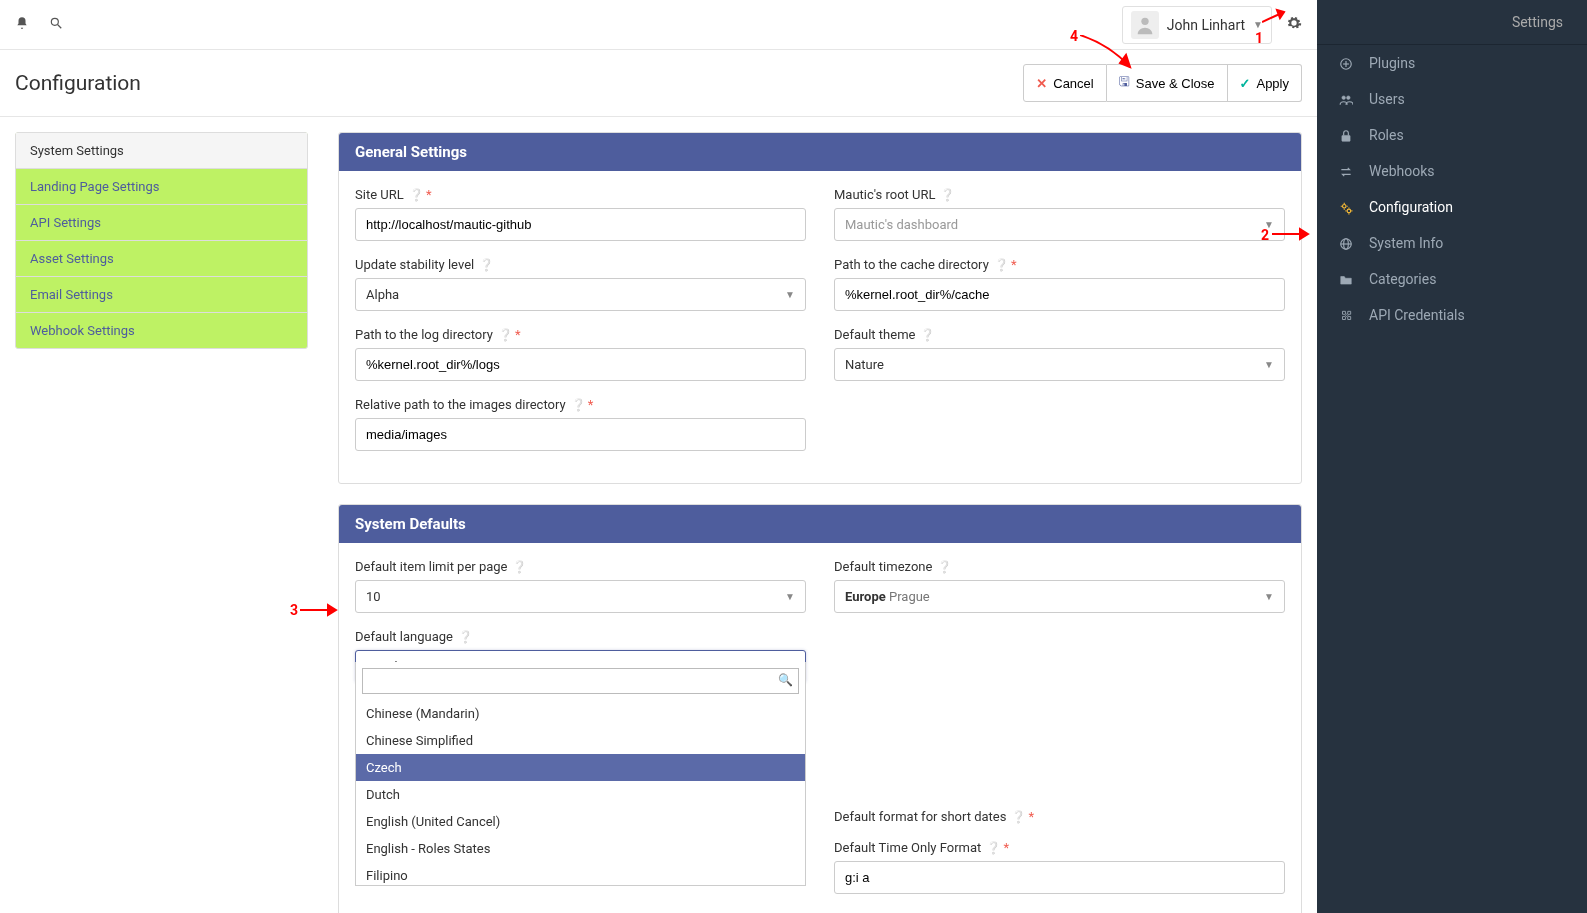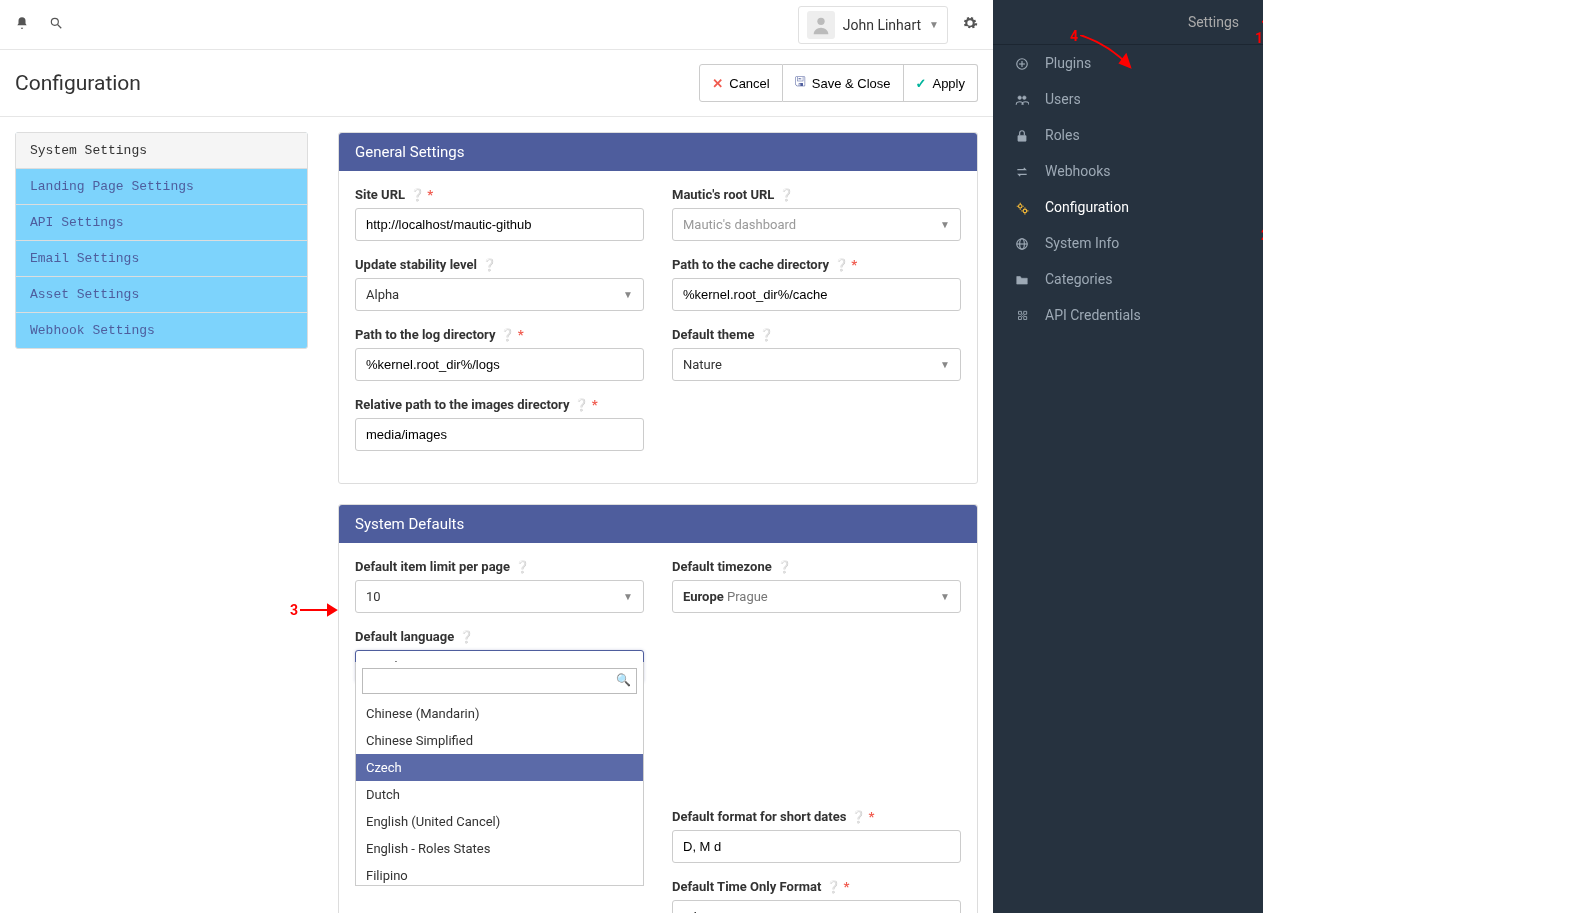--- a/index.html
+++ b/index.html
@@ -1,17 +1,17 @@
 <!DOCTYPE html>
 <html><head>
 <meta charset="utf-8">
 <style>
 * { box-sizing: border-box; margin: 0; padding: 0; }
 body { font-family: -apple-system, BlinkMacSystemFont, "Segoe UI", Roboto, "Helvetica Neue", Arial, sans-serif; font-size: 14px; color: #333; background: #fff; }
-.app { display: flex; height: 913px; width: 1263px; overflow: hidden; }
+.app { display: flex; height: 913px; width: 1587px; overflow: hidden; }
 .main-area { flex: 1; display: flex; flex-direction: column; }
 .right-sidebar { width: 270px; background: #26323f; color: #9da9b5; }
 
 .topbar { height: 50px; border-bottom: 1px solid #e6e6e6; display: flex; align-items: center; padding: 0 15px; }
 .topbar .left-icons { display: flex; gap: 20px; }
 .topbar .icon-btn { color: #555; cursor: pointer; }
 .topbar .spacer { flex: 1; }
 .topbar .user { display: flex; align-items: center; gap: 8px; padding: 4px 8px; border: 1px solid #e0e0e0; border-radius: 3px; }
 .avatar { width: 28px; height: 28px; background: #eee; border-radius: 3px; display: flex; align-items: center; justify-content: center; }
 .avatar svg { width: 22px; height: 22px; fill: #bbb; }
@@ -23,33 +23,33 @@
 .btn { border: 1px solid #ccc; background: #fff; padding: 7px 12px; font-size: 13px; cursor: pointer; display: inline-flex; align-items: center; gap: 6px; }
 .btn-group .btn:first-child { border-radius: 3px 0 0 3px; }
 .btn-group .btn:last-child { border-radius: 0 3px 3px 0; }
 .btn-group .btn + .btn { border-left: none; }
 .btn .x { color: #f05b4f; font-weight: bold; }
 .btn .check { color: #00b49c; font-weight: bold; }
 .btn .save { color: #4e5d9d; }
 
 .content { flex: 1; display: flex; padding: 15px; gap: 30px; overflow: auto; }
 .nav-col { width: 293px; }
-.nav-list { border: 1px solid #ddd; border-radius: 3px; background: #7dd3fc; font-family: Liberation Mono, monospace; }
+.nav-list { border: 1px solid #ddd; border-radius: 3px; background: #bef264; }
 .nav-item { padding: 10px 14px; border-bottom: 1px solid #ddd; color: #4e5d9d; cursor: pointer; font-size: 13px; }
 .nav-item:last-child { border-bottom: none; }
 .nav-item.active { background: #f5f5f5; color: #333; }
 
 .form-col { flex: 1; }
 .panel { border: 1px solid #ddd; border-radius: 3px; margin-bottom: 20px; background: #fff; }
-.panel-header { background: #4e5d9d; color: #fff; padding: 10px 16px; font-size: 15px; font-weight: 400; border-radius: 3px 3px 0 0; }
+.panel-header { background: #4e5d9d; color: #fff; padding: 10px 16px; font-size: 15px; font-weight: 700; border-radius: 3px 3px 0 0; }
 .panel-body { padding: 16px; }
 .row { display: flex; gap: 28px; }
 .col { flex: 1; }
 .field { margin-bottom: 16px; }
-.field label { display: block; font-size: 13px; font-weight: 700; color: #333; margin-bottom: 6px; }
+.field label { display: block; font-size: 13px; font-weight: 400; color: #333; margin-bottom: 6px; }
 .help-icon { color: #888; font-size: 12px; margin-left: 2px; }
 .req { color: #f05b4f; margin-left: 2px; }
 .input, .select { width: 100%; border: 1px solid #ccc; border-radius: 3px; padding: 6px 10px; font-size: 13px; background: #fff; height: 33px; }
 .select { display: flex; align-items: center; justify-content: space-between; cursor: pointer; }
 .select .caret { color: #888; font-size: 10px; }
 .select .placeholder { color: #999; }
 .select.open { border-color: #4e5d9d; box-shadow: 0 0 3px rgba(78,93,157,0.3); }
 
 .dropdown { position: relative; }
 .dropdown-panel { position: absolute; top: 33px; left: 0; right: 0; background: #fff; border: 1px solid #ccc; border-top: none; z-index: 10; }
@@ -128,22 +128,22 @@
           </button>
       </div>
     </div>
 
     <div class="content">
       <div class="nav-col">
         <div class="nav-list">
           <div class="nav-item active">System Settings</div>
           <div class="nav-item">Landing Page Settings</div>
           <div class="nav-item">API Settings</div>
+          <div class="nav-item">Asset Settings</div>
           <div class="nav-item">Email Settings</div>
-          <div class="nav-item">Asset Settings</div>
           <div class="nav-item">Webhook Settings</div>
         </div>
       </div>
 
       <div class="form-col">
 
         <div class="panel">
           <div class="panel-header">General Settings</div>
           <div class="panel-body">
             <div class="row">
@@ -257,21 +257,20 @@
                   </div>
                 </div>
               </div>
               <div class="col"></div>
             </div>
             <div class="row" style="margin-top:110px;">
               <div class="col"></div>
               <div class="col">
                 <div class="field">
                   <label><span>Default format for short dates</span> <span class="help-icon">❔</span><span class="req">*</span></label>
-                  <input class="input" value="D, M d" style="">
                 </div>
                 <div class="field">
                   <label><span>Default Time Only Format</span> <span class="help-icon">❔</span><span class="req">*</span></label>
                   <input class="input" value="g:i a" style="">
                 </div>
               </div>
             </div>
           </div>
         </div>
 

